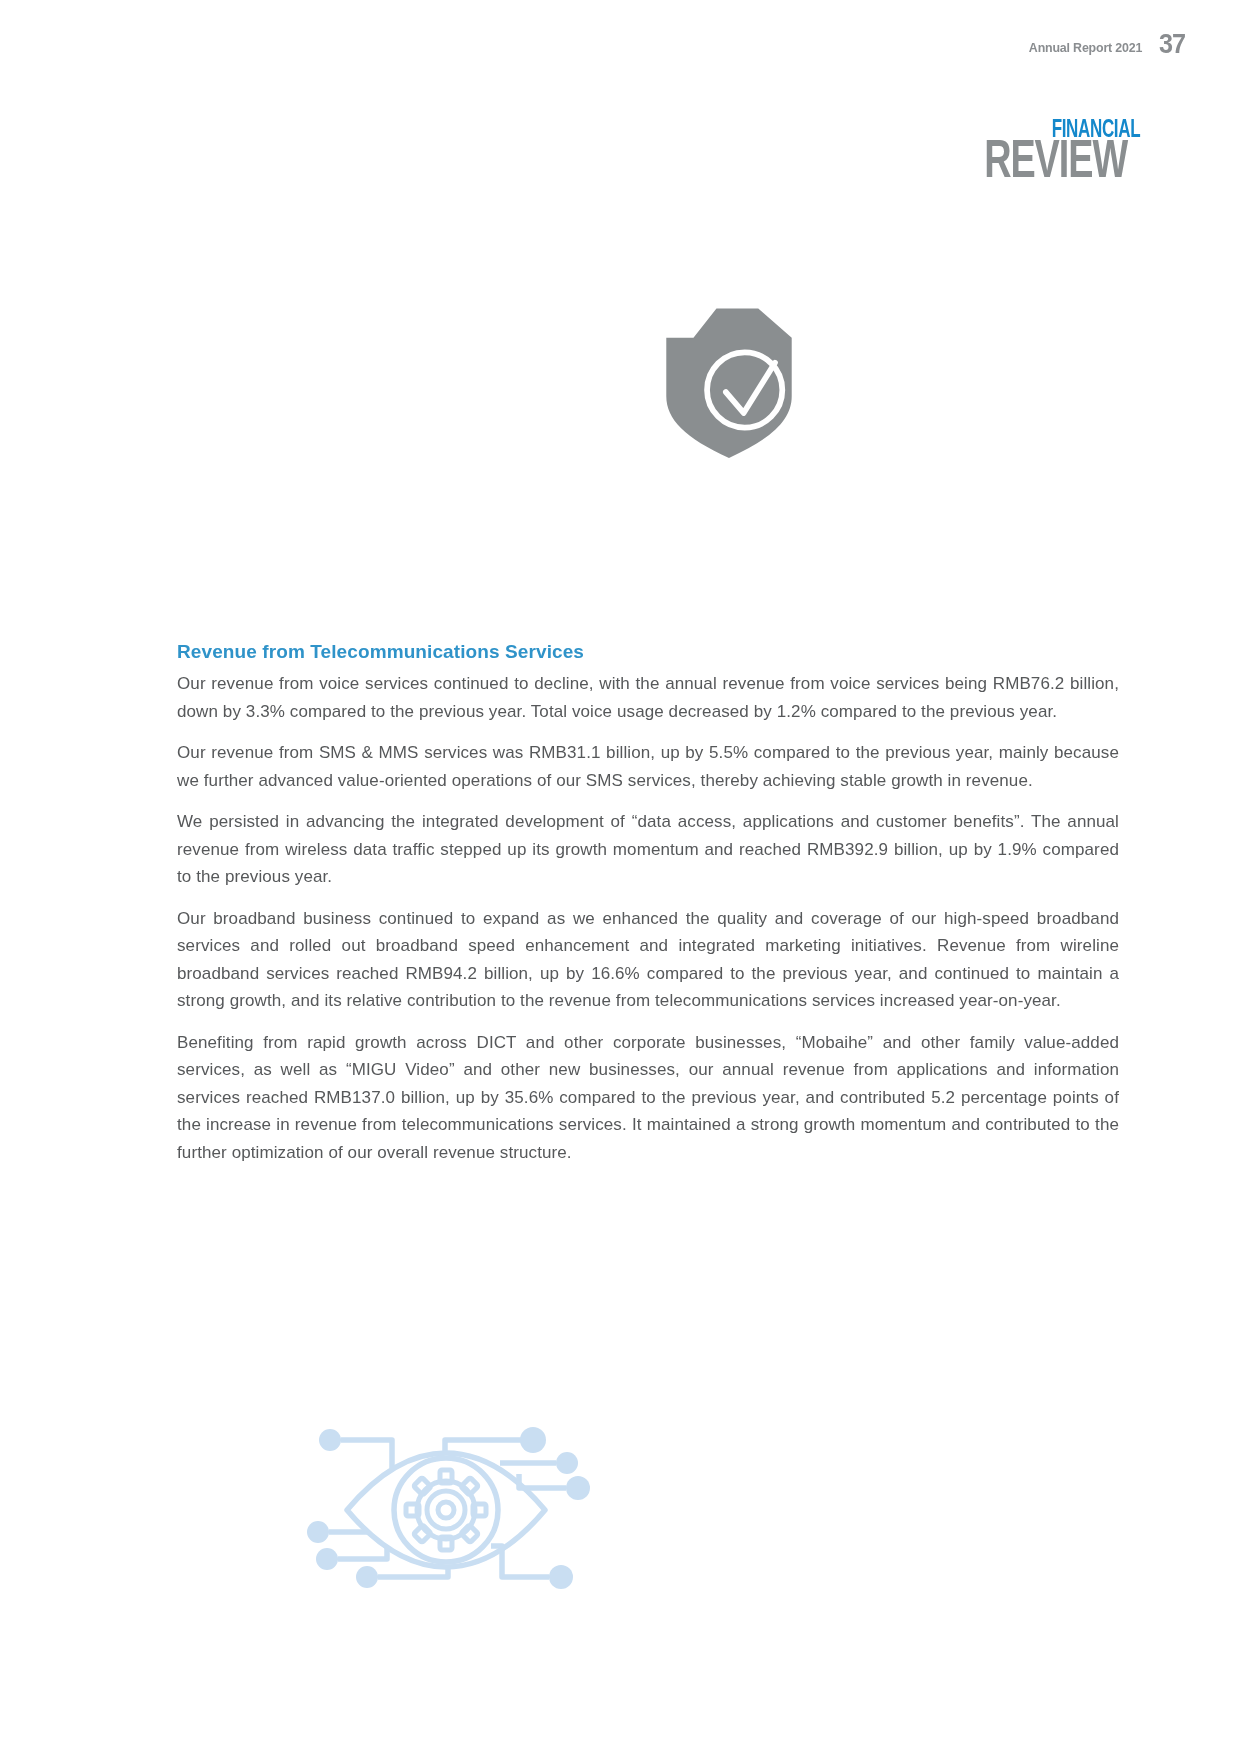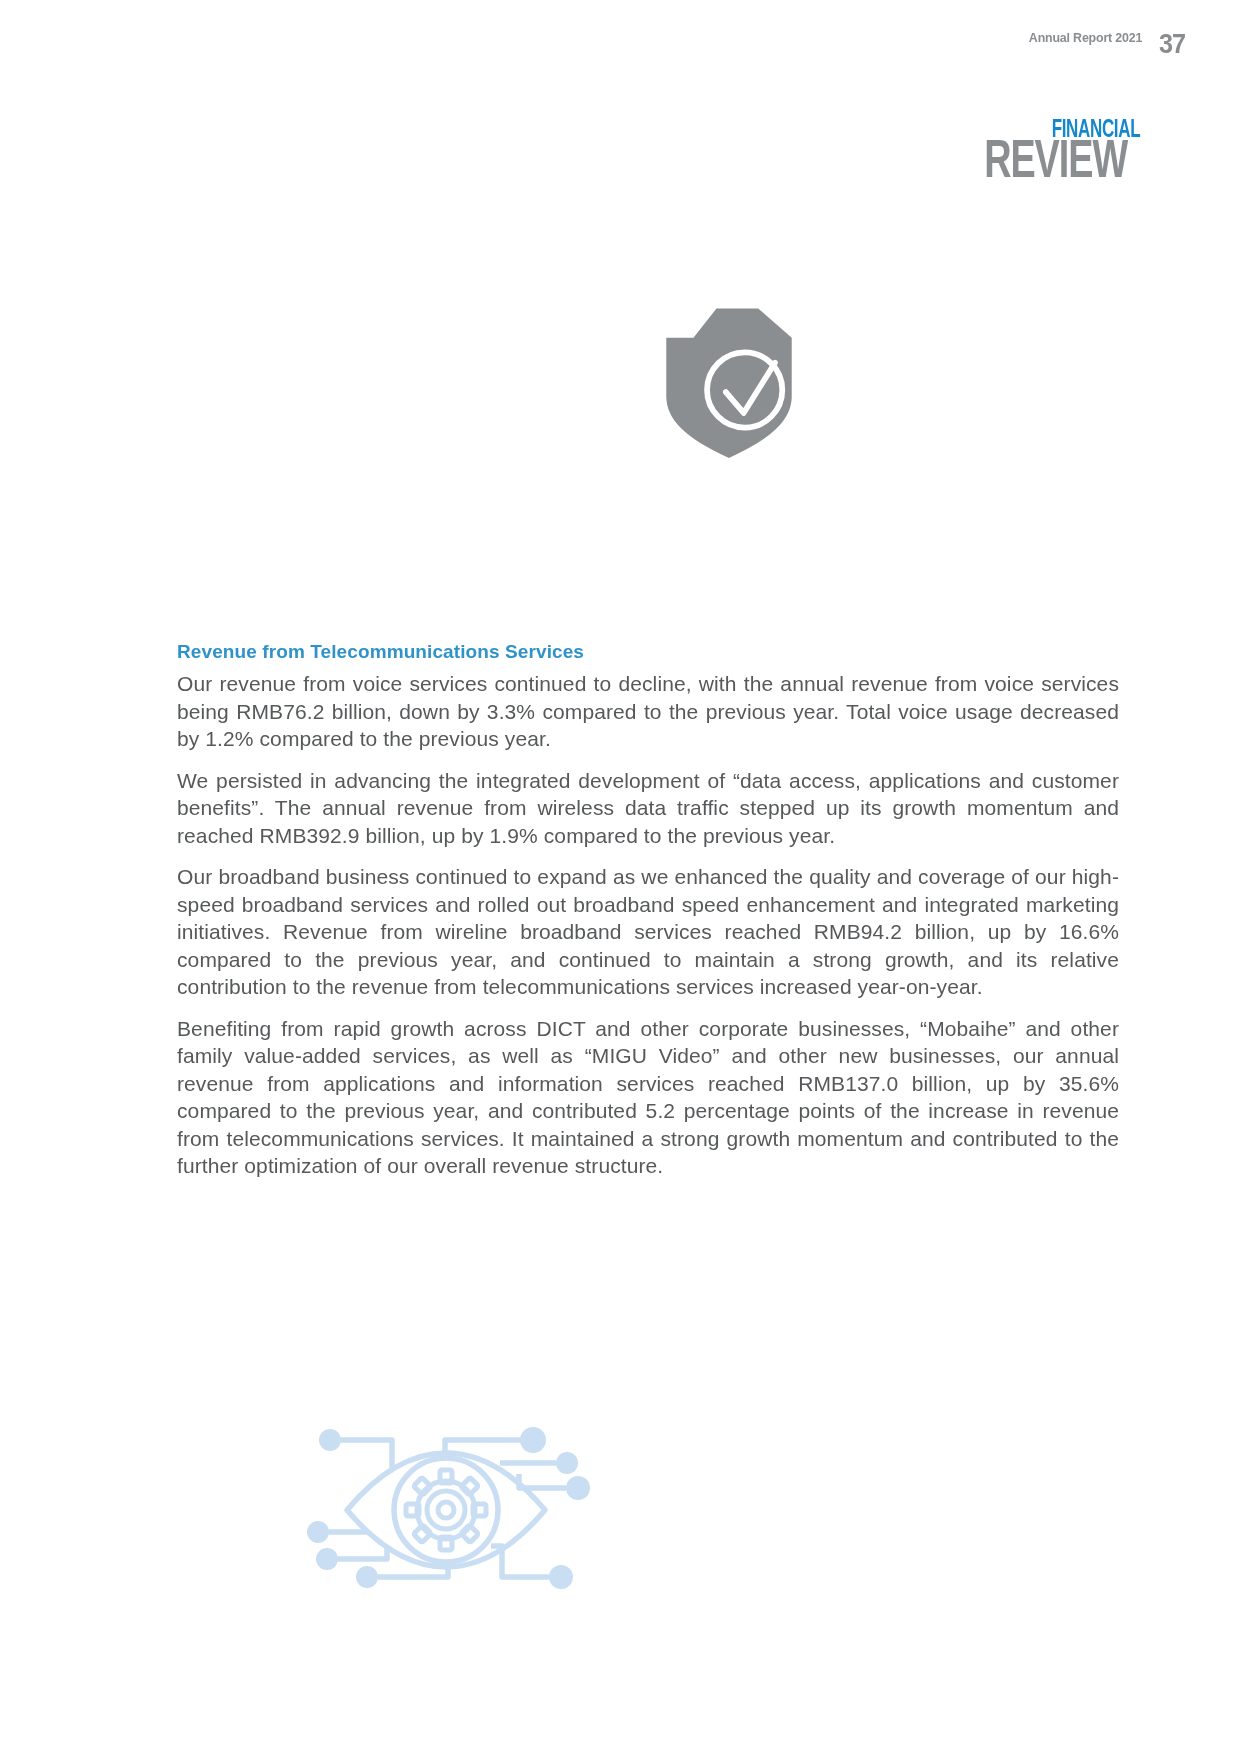--- a/index.html
+++ b/index.html
@@ -13,21 +13,21 @@
     overflow: hidden;
     font-family: "Liberation Sans", sans-serif;
   }
 
   
   .running-header {
     position: absolute;
     top: 30px;
     right: 56px;
     display: flex;
-    align-items: flex-start;
+    align-items: flex-end;
     gap: 14px;
     color: #8a8d90;
   }
   .running-header .report-title {
     font-size: 13.5px;
     font-weight: 700;
     letter-spacing: -0.2px;
     transform: scaleX(0.92);
     transform-origin: right bottom;
     padding-bottom: 3px;
@@ -88,21 +88,21 @@
   }
   .content h2 {
     color: #2f93c9;
     font-size: 19px;
     font-weight: 700;
     letter-spacing: 0.1px;
     margin-bottom: 7px;
   }
   .content p {
     color: #56585a;
-    font-size: 21px;
+    font-size: 17px;
     line-height: 27.5px;
     letter-spacing: 0.1px;
     text-align: justify;
     margin-bottom: 14px;
   }
   .content p:last-child { margin-bottom: 12px; }
 
   
   .eye-wrap {
     position: absolute;
@@ -132,20 +132,21 @@
                C130 116 112 134 70 153
                C28 134 10 116 10 94 Z" fill="#8a8e90"></path>
       <circle cx="85" cy="88" r="36" fill="none" stroke="#ffffff" stroke-width="5.5"></circle>
       <path d="M67 90 L84 110 L114 62" fill="none" stroke="#ffffff" stroke-width="5.5" stroke-linecap="round" stroke-linejoin="round"></path>
     </svg>
   </div>
 
   <div class="content">
     <h2>Revenue from Telecommunications Services</h2>
     <p>Our revenue from voice services continued to decline, with the annual revenue from voice services being RMB76.2 billion, down by 3.3% compared to the previous year. Total voice usage decreased by 1.2% compared to the previous year.</p>
+    <p>Our revenue from SMS &amp; MMS services was RMB31.1 billion, up by 5.5% compared to the previous year, mainly because we further advanced value-oriented operations of our SMS services, thereby achieving stable growth in revenue.</p>
     <p>We persisted in advancing the integrated development of “data access, applications and customer benefits”. The annual revenue from wireless data traffic stepped up its growth momentum and reached RMB392.9 billion, up by 1.9% compared to the previous year.</p>
     <p>Our broadband business continued to expand as we enhanced the quality and coverage of our high-speed broadband services and rolled out broadband speed enhancement and integrated marketing initiatives. Revenue from wireline broadband services reached RMB94.2 billion, up by 16.6% compared to the previous year, and continued to maintain a strong growth, and its relative contribution to the revenue from telecommunications services increased year-on-year.</p>
     <p>Benefiting from rapid growth across DICT and other corporate businesses, “Mobaihe” and other family value-added services, as well as “MIGU Video” and other new businesses, our annual revenue from applications and information services reached RMB137.0 billion, up by 35.6% compared to the previous year, and contributed 5.2 percentage points of the increase in revenue from telecommunications services. It maintained a strong growth momentum and contributed to the further optimization of our overall revenue structure.</p>
   </div>
 
   <div class="eye-wrap">
     <svg viewBox="0 0 292 172" xmlns="http://www.w3.org/2000/svg" fill="none" stroke="#c9def2" stroke-width="5.5" stroke-linejoin="round">
 
       <path d="M44 86 Q92 29 143 29 Q194 29 242 86 Q194 143 143 143 Q92 143 44 86 Z"></path>
 

